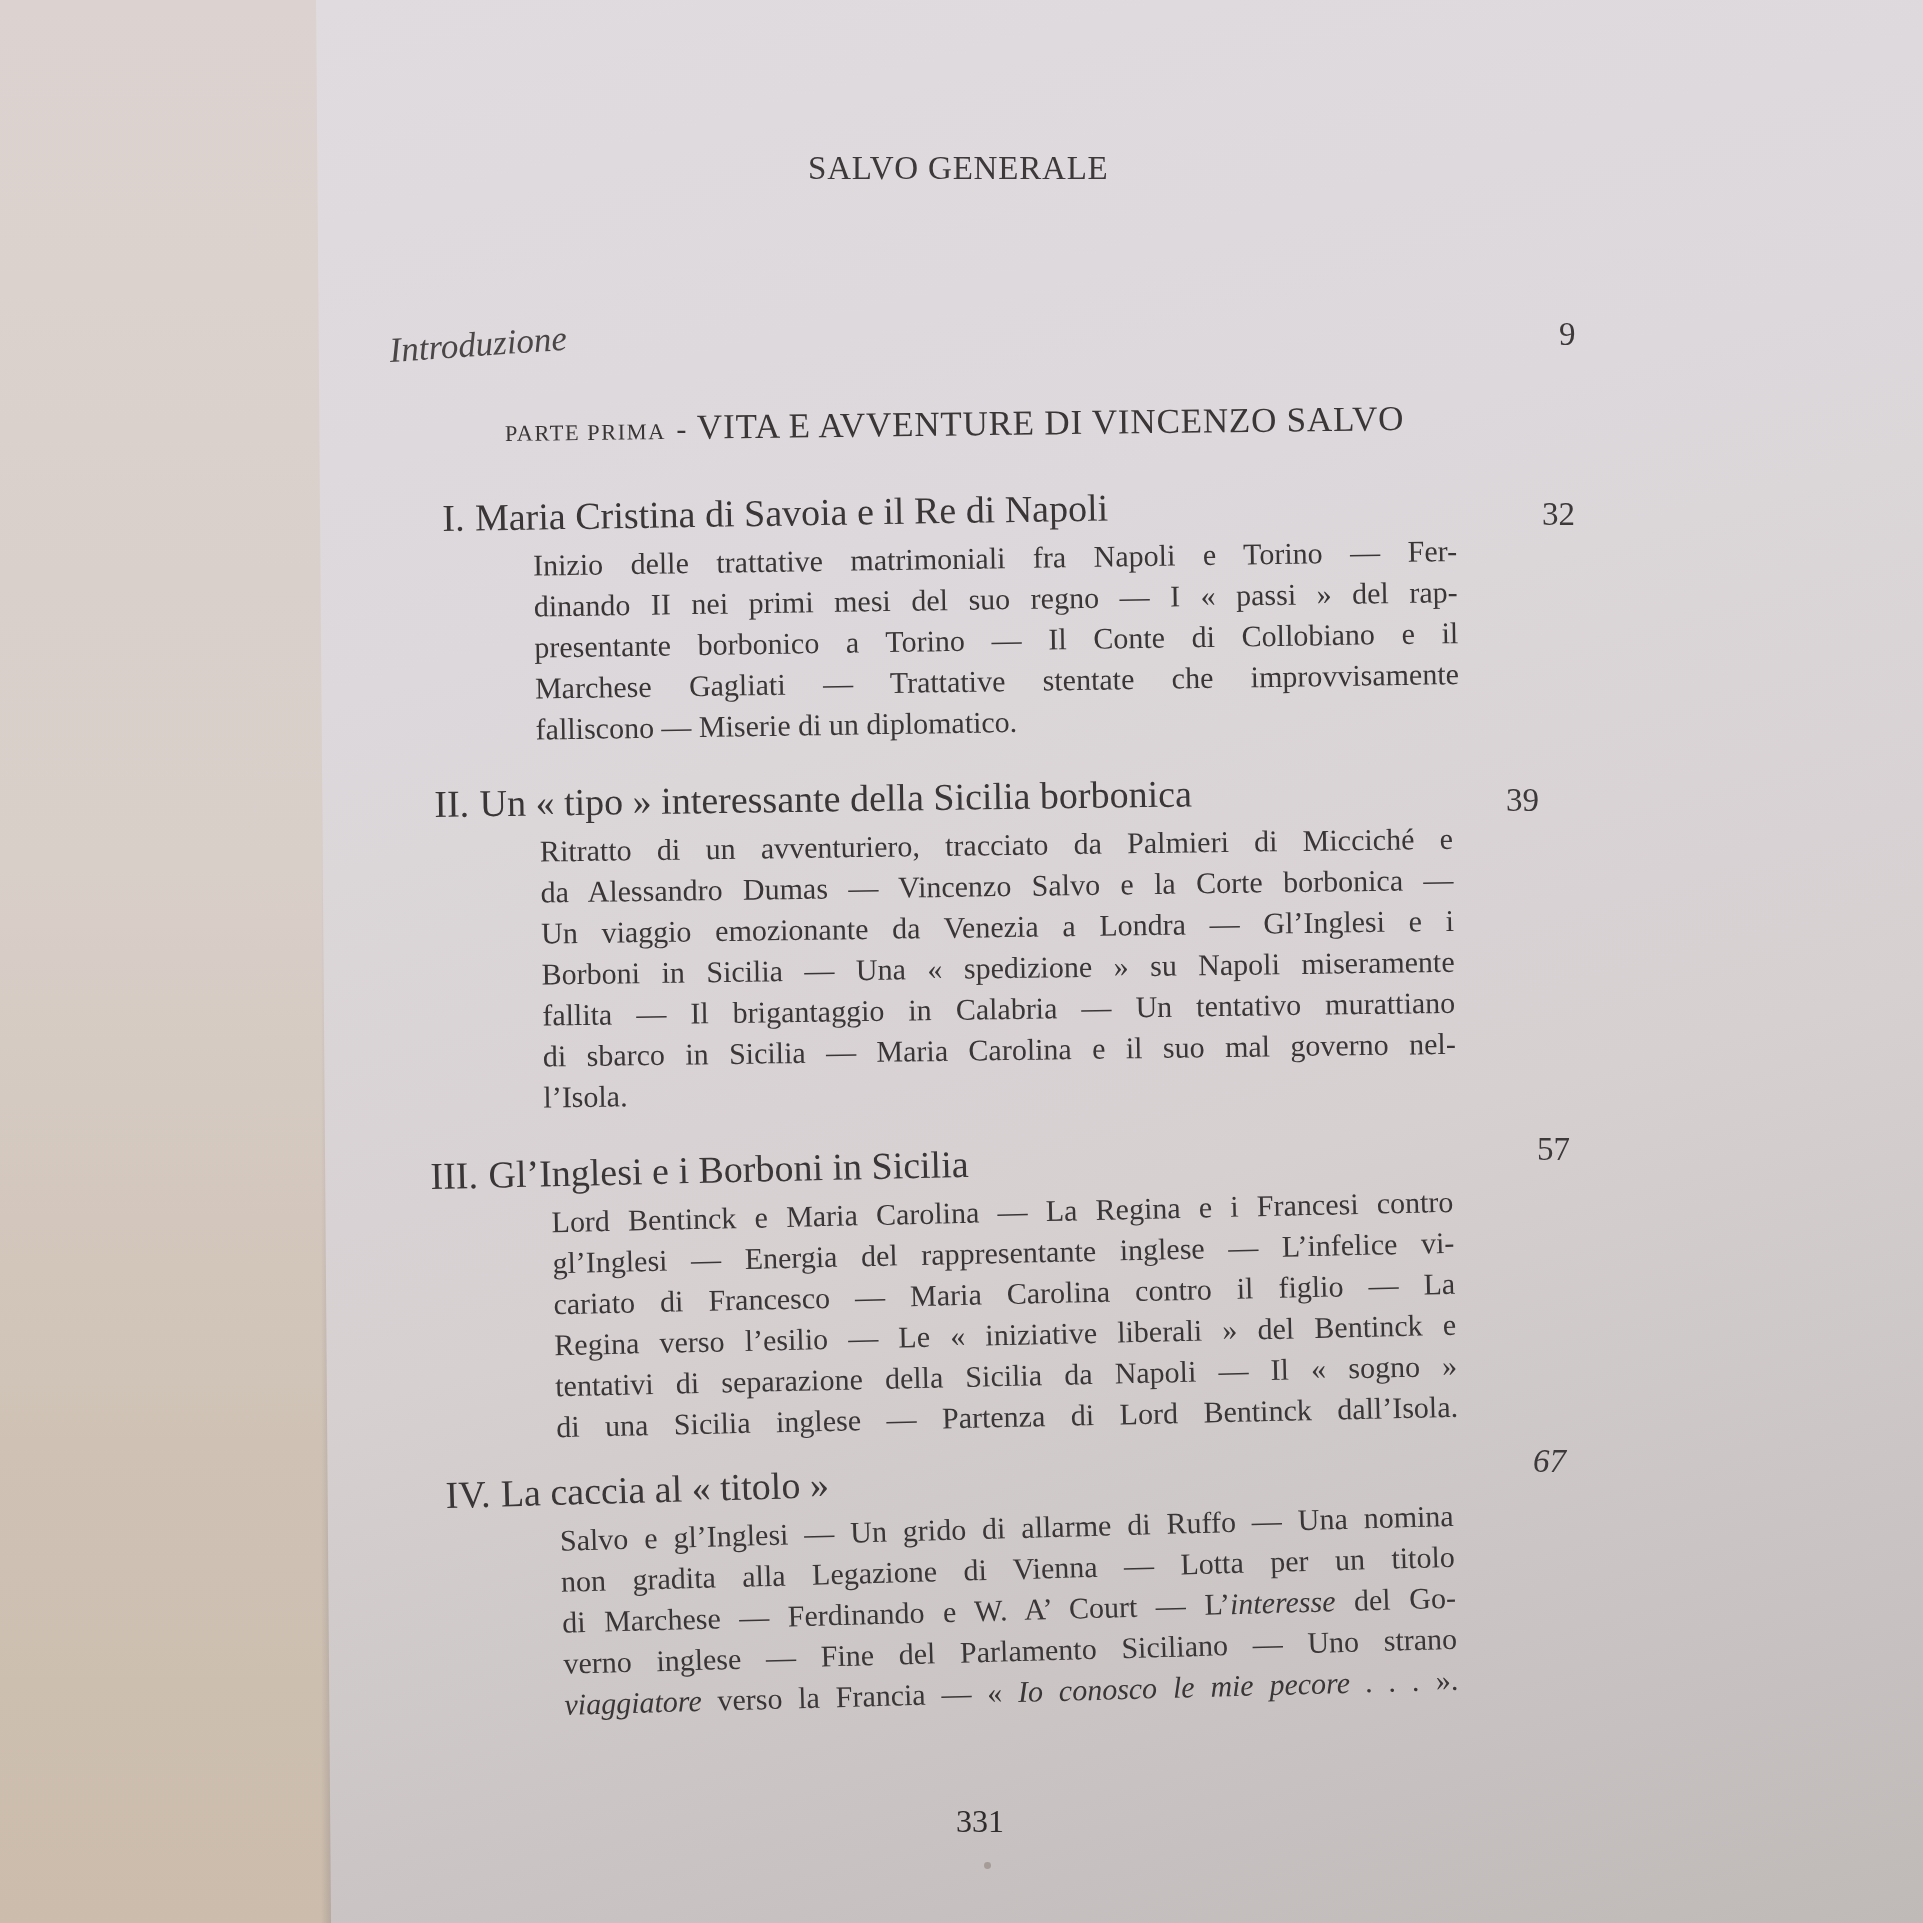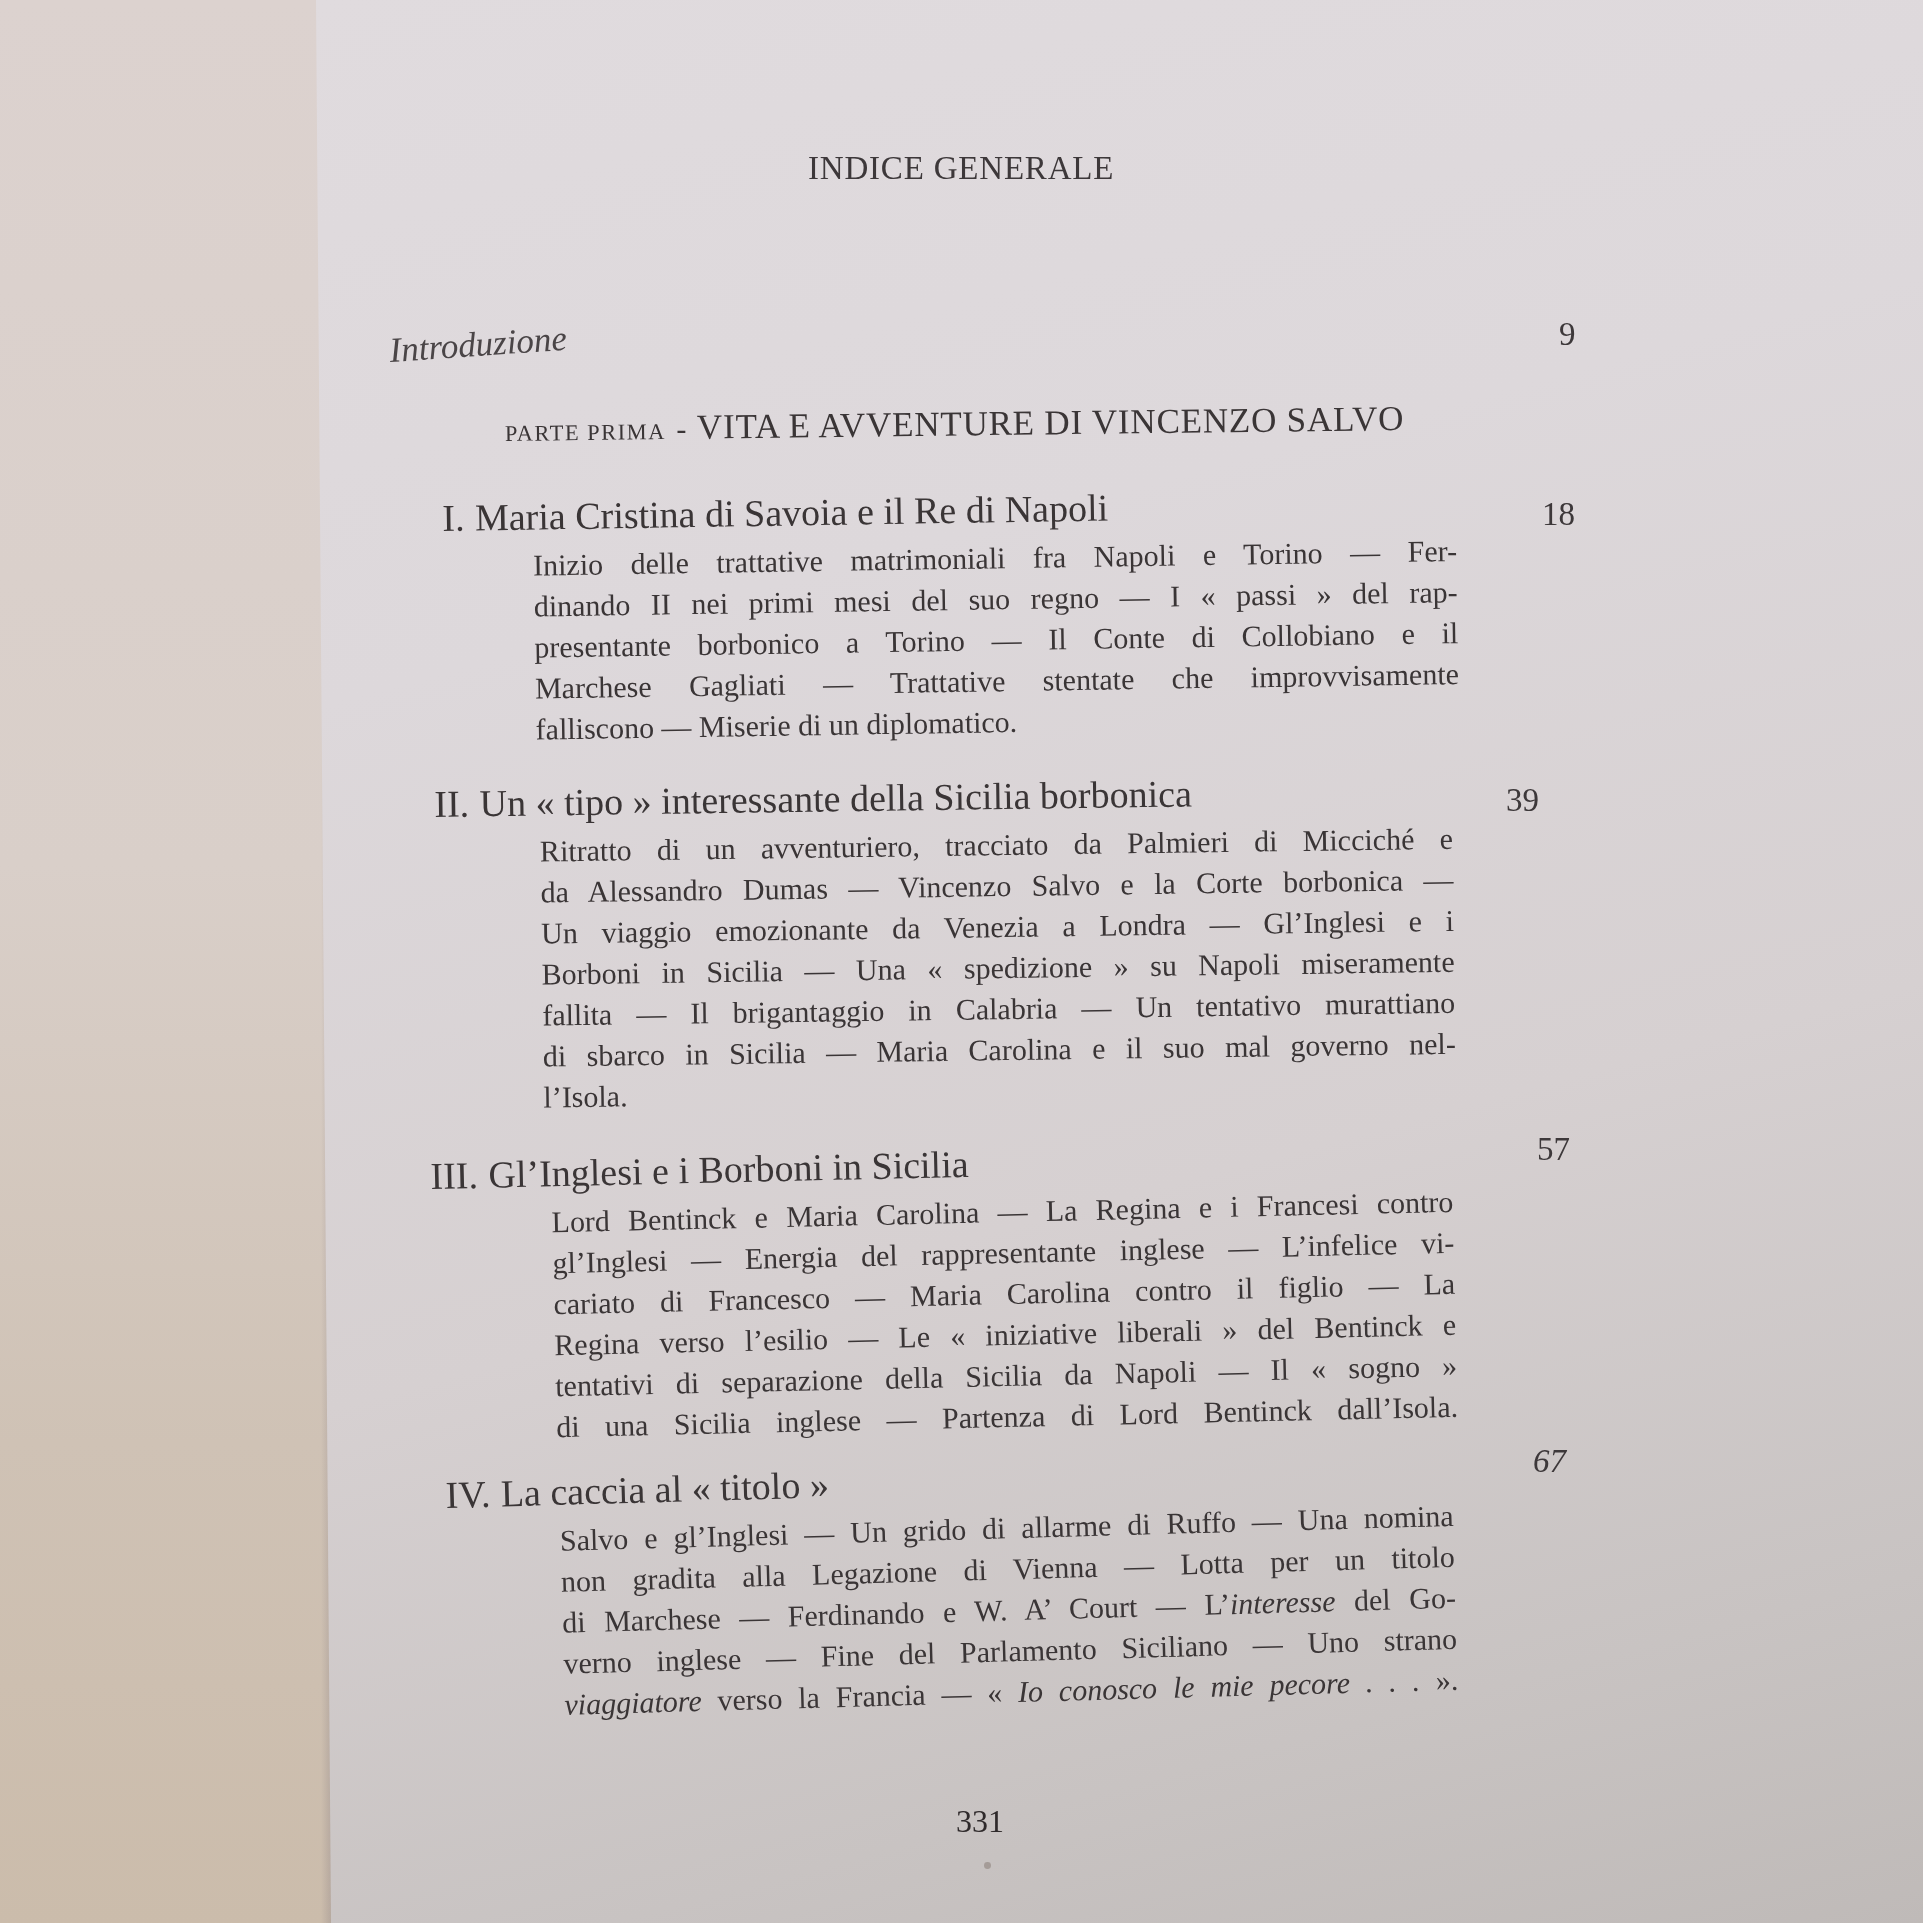--- a/index.html
+++ b/index.html
@@ -124,42 +124,42 @@
     }
   </style>
 </head>
 <body>
 
 <div class="left-page"></div>
 <div class="right-page"></div>
 
 <div class="content">
 
-  <div class="index-title">INDICE GENERALE</div>
+  <div class="index-title">SALVO GENERALE</div>
 
   <div class="intro-label">Introduzione</div>
   <div class="page-num" style="left:1559px; top:316px;">9</div>
 
   <div class="part-heading">
     <span class="part-label">parte prima</span><span class="part-sep">-</span><span class="part-title">VITA E AVVENTURE DI VINCENZO SALVO</span>
   </div>
 
   <div class="chapter" style="left:442px; top:496px; transform: rotate(-0.9deg); transform-origin:left top;">
     <div class="chapter-title">
       <span class="chapter-num">I.</span><span>Maria Cristina di Savoia e il Re di Napoli</span>
     </div>
     <div class="chapter-summary" style="margin-left:90px; width:924px;">
       <span class="line">Inizio delle trattative matrimoniali fra Napoli e Torino — Fer-</span>
       <span class="line">dinando II nei primi mesi del suo regno — I « passi » del rap-</span>
       <span class="line">presentante borbonico a Torino — Il Conte di Collobiano e il</span>
       <span class="line">Marchese Gagliati — Trattative stentate che improvvisamente</span>
       <span class="line last">falliscono — Miserie di un diplomatico.</span>
     </div>
   </div>
-  <div class="page-num" style="left:1542px; top:496px;">18</div>
+  <div class="page-num" style="left:1542px; top:496px;">32</div>
 
   <div class="chapter" style="left:434px; top:782px; transform: rotate(-0.8deg); transform-origin:left top;">
     <div class="chapter-title">
       <span class="chapter-num">II.</span><span>Un « tipo » interessante della Sicilia borbonica</span>
     </div>
     <div class="chapter-summary" style="margin-left:105px; width:913px;">
       <span class="line">Ritratto di un avventuriero, tracciato da Palmieri di Micciché e</span>
       <span class="line">da Alessandro Dumas — Vincenzo Salvo e la Corte borbonica —</span>
       <span class="line">Un viaggio emozionante da Venezia a Londra — Gl’Inglesi e i</span>
       <span class="line">Borboni in Sicilia — Una « spedizione » su Napoli miseramente</span>

